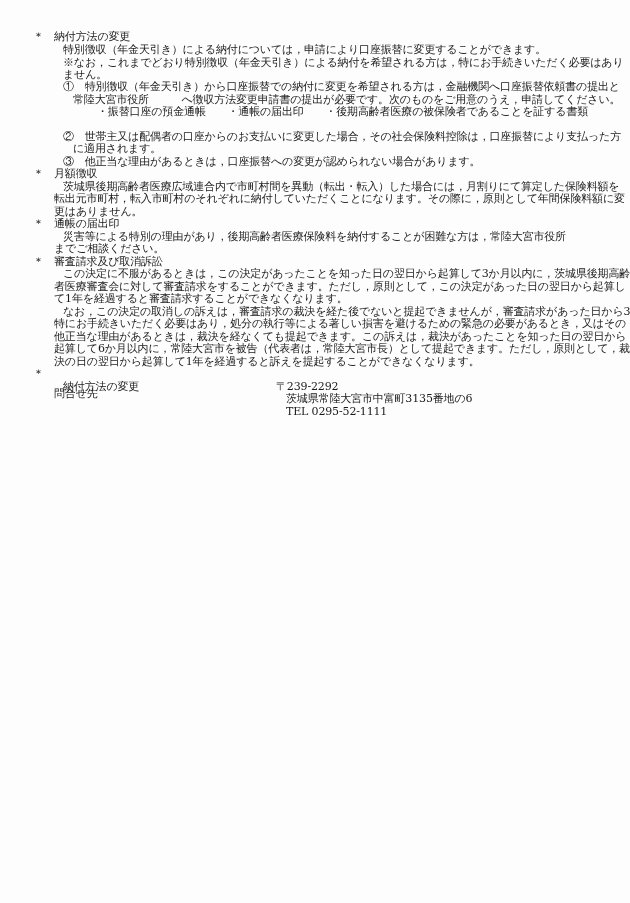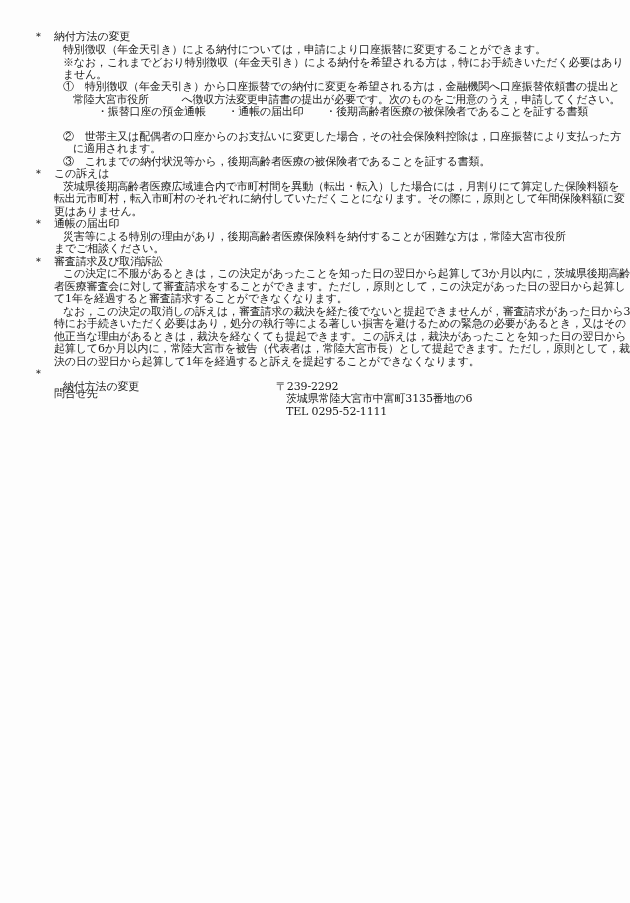--- a/index.html
+++ b/index.html
@@ -16,24 +16,24 @@
 <span class="star" style="top:31px">＊</span>
 <span class="ln" style="top:31px;left:54px">納付方法の変更</span>
 <span class="ln" style="top:44px;left:63px">特別徴収（年金天引き）による納付については，申請により口座振替に変更することができます。</span>
 <span class="ln" style="top:57px;left:63px">※なお，これまでどおり特別徴収（年金天引き）による納付を希望される方は，特にお手続きいただく必要はあり</span>
 <span class="ln" style="top:69px;left:63px">ません。</span>
 <span class="ln" style="top:81px;left:63px">①　特別徴収（年金天引き）から口座振替での納付に変更を希望される方は，金融機関へ口座振替依頼書の提出と</span>
 <span class="ln" style="top:94px;left:73px">常陸大宮市役所　　　へ徴収方法変更申請書の提出が必要です。次のものをご用意のうえ，申請してください。</span>
 <span class="ln" style="top:106px;left:97px">・振替口座の預金通帳　　・通帳の届出印　　・後期高齢者医療の被保険者であることを証する書類</span>
 <span class="ln" style="top:131px;left:63px">②　世帯主又は配偶者の口座からのお支払いに変更した場合，その社会保険料控除は，口座振替により支払った方</span>
 <span class="ln" style="top:143px;left:73px">に適用されます。</span>
-<span class="ln" style="top:156px;left:63px">③　これまでの納付状況等から，後期高齢者医療の被保険者であることを証する書類。</span>
+<span class="ln" style="top:156px;left:63px">③　他正当な理由があるときは，口座振替への変更が認められない場合があります。</span>
 
 <span class="star" style="top:168px">＊</span>
-<span class="ln" style="top:168px;left:54px">この訴えは</span>
+<span class="ln" style="top:168px;left:54px">月額徴収</span>
 <span class="ln" style="top:181px;left:63px">茨城県後期高齢者医療広域連合内で市町村間を異動（転出・転入）した場合には，月割りにて算定した保険料額を</span>
 <span class="ln" style="top:193px;left:54px">転出元市町村，転入市町村のそれぞれに納付していただくことになります。その際に，原則として年間保険料額に変</span>
 <span class="ln" style="top:206px;left:54px">更はありません。</span>
 
 <span class="star" style="top:218px">＊</span>
 <span class="ln" style="top:218px;left:54px">通帳の届出印</span>
 <span class="ln" style="top:231px;left:63px">災害等による特別の理由があり，後期高齢者医療保険料を納付することが困難な方は，常陸大宮市役所</span>
 <span class="ln" style="top:243px;left:54px">までご相談ください。</span>
 
 <span class="star" style="top:256px">＊</span>

